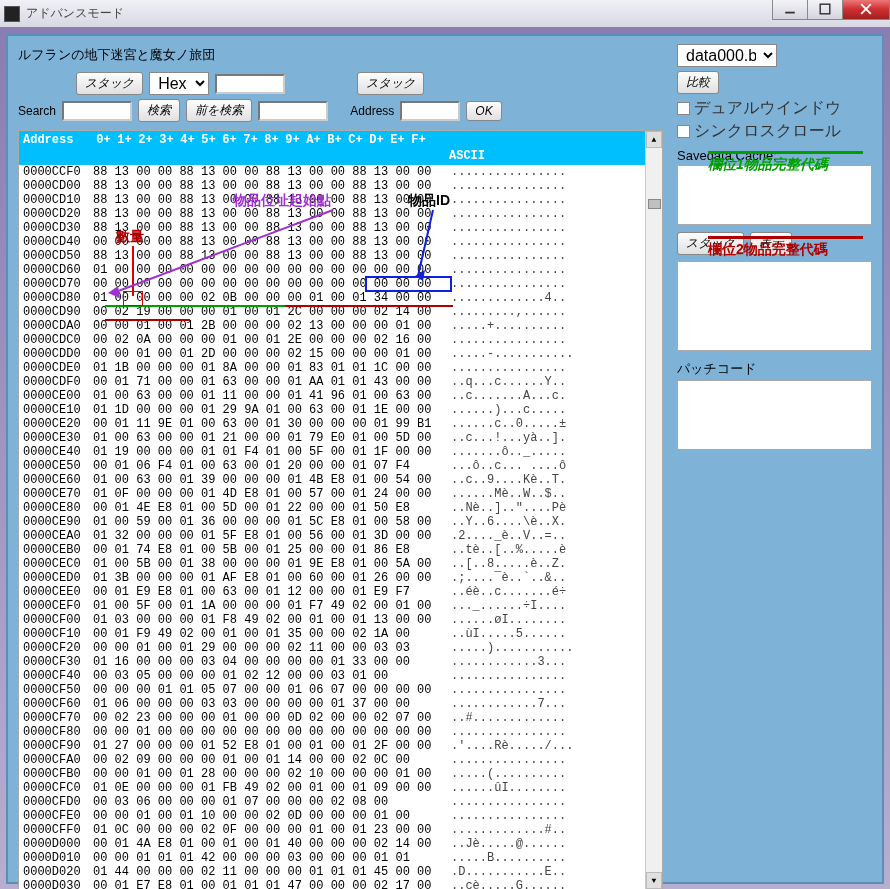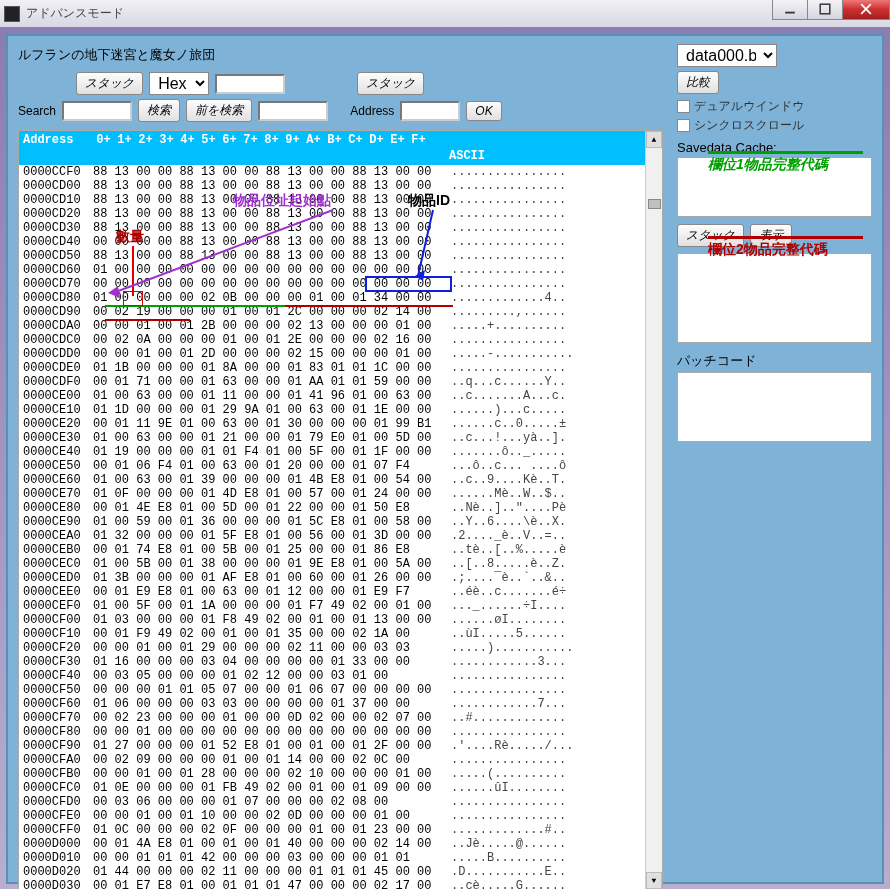--- a/index.html
+++ b/index.html
@@ -136,21 +136,21 @@
 }
 .scrollbar-vert .arrow { height: 17px; background:#e0e0e0; border:1px solid #bbb; text-align:center; font-size:8px; line-height:15px; }
 .scrollbar-vert .arrow.bot { position:absolute; bottom:0; left:0; right:0; }
 
 .right-panel {
   position: absolute;
   right: 10px; top: 8px;
   width: 195px;
 }
 .right-panel .row { margin-bottom: 4px; display:flex; align-items:center; gap:4px; }
-.checkbox-row { display:flex; align-items:center; gap:4px; font-size:12px; margin-bottom:2px; color:#333; }
+.checkbox-row { display:flex; align-items:center; gap:4px; font-size:16px; margin-bottom:2px; color:#333; }
 .checkbox { width:13px; height:13px; border:1px solid #888; background:#fff; }
 .right-panel .section-label { font-size:13px; color:#000000; margin-top:6px; margin-bottom:2px; }
 .right-panel textarea {
   width: 100%; height: 60px;
   border: 1px solid #aaa;
   background: #fff;
   resize: none;
   font-size: 11px;
 }
 .right-panel .btn-row { display:flex; gap:6px; margin-top:4px; }
@@ -248,21 +248,21 @@
         <div class="hex-row"><span class="addr">0000CD40</span><span class="bytes">00 00 00 00 88 13 00 00 88 13 00 00 88 13 00 00</span><span class="ascii">................</span></div>
         <div class="hex-row"><span class="addr">0000CD50</span><span class="bytes">88 13 00 00 88 13 00 00 88 13 00 00 88 13 00 00</span><span class="ascii">................</span></div>
         <div class="hex-row"><span class="addr">0000CD60</span><span class="bytes">01 00 00 00 00 00 00 00 00 00 00 00 00 00 00 00</span><span class="ascii">................</span></div>
         <div class="hex-row"><span class="addr">0000CD70</span><span class="bytes">00 00 00 00 00 00 00 00 00 00 00 00 00 00 00 00</span><span class="ascii">................</span></div>
         <div class="hex-row"><span class="addr">0000CD80</span><span class="bytes">01 00 00 00 00 02 0B 00 00 00 01 00 01 34 00 00</span><span class="ascii">.............4..</span></div>
         <div class="hex-row"><span class="addr">0000CD90</span><span class="bytes">00 02 19 00 00 00 01 00 01 2C 00 00 00 02 14 00</span><span class="ascii">.........,......</span></div>
         <div class="hex-row"><span class="addr">0000CDA0</span><span class="bytes">00 00 01 00 01 2B 00 00 00 02 13 00 00 00 01 00</span><span class="ascii">.....+..........</span></div>
         <div class="hex-row"><span class="addr">0000CDC0</span><span class="bytes">00 02 0A 00 00 00 01 00 01 2E 00 00 00 02 16 00</span><span class="ascii">................</span></div>
         <div class="hex-row"><span class="addr">0000CDD0</span><span class="bytes">00 00 01 00 01 2D 00 00 00 02 15 00 00 00 01 00</span><span class="ascii">.....-...........</span></div>
         <div class="hex-row"><span class="addr">0000CDE0</span><span class="bytes">01 1B 00 00 00 01 8A 00 00 01 83 01 01 1C 00 00</span><span class="ascii">................</span></div>
-        <div class="hex-row"><span class="addr">0000CDF0</span><span class="bytes">00 01 71 00 00 01 63 00 00 01 AA 01 01 59 00 00</span><span class="ascii">..q...c......Y..</span></div>
+        <div class="hex-row"><span class="addr">0000CDF0</span><span class="bytes">00 01 71 00 00 01 63 00 00 01 AA 01 01 43 00 00</span><span class="ascii">..q...c......Y..</span></div>
         <div class="hex-row"><span class="addr">0000CE00</span><span class="bytes">01 00 63 00 00 01 11 00 00 01 41 96 01 00 63 00</span><span class="ascii">..c.......A...c.</span></div>
         <div class="hex-row"><span class="addr">0000CE10</span><span class="bytes">01 1D 00 00 00 01 29 9A 01 00 63 00 01 1E 00 00</span><span class="ascii">......)...c.....</span></div>
         <div class="hex-row"><span class="addr">0000CE20</span><span class="bytes">00 01 11 9E 01 00 63 00 01 30 00 00 00 01 99 B1</span><span class="ascii">......c..0.....±</span></div>
         <div class="hex-row"><span class="addr">0000CE30</span><span class="bytes">01 00 63 00 00 01 21 00 00 01 79 E0 01 00 5D 00</span><span class="ascii">..c...!...yà..].</span></div>
         <div class="hex-row"><span class="addr">0000CE40</span><span class="bytes">01 19 00 00 00 01 01 F4 01 00 5F 00 01 1F 00 00</span><span class="ascii">.......ô.._.....</span></div>
         <div class="hex-row"><span class="addr">0000CE50</span><span class="bytes">00 01 06 F4 01 00 63 00 01 20 00 00 01 07 F4</span><span class="ascii">...ô..c... ....ô</span></div>
         <div class="hex-row"><span class="addr">0000CE60</span><span class="bytes">01 00 63 00 01 39 00 00 00 01 4B E8 01 00 54 00</span><span class="ascii">..c..9....Kè..T.</span></div>
         <div class="hex-row"><span class="addr">0000CE70</span><span class="bytes">01 0F 00 00 00 01 4D E8 01 00 57 00 01 24 00 00</span><span class="ascii">......Mè..W..$..</span></div>
         <div class="hex-row"><span class="addr">0000CE80</span><span class="bytes">00 01 4E E8 01 00 5D 00 01 22 00 00 01 50 E8</span><span class="ascii">..Nè..].."....Pè</span></div>
         <div class="hex-row"><span class="addr">0000CE90</span><span class="bytes">01 00 59 00 01 36 00 00 00 01 5C E8 01 00 58 00</span><span class="ascii">..Y..6....\è..X.</span></div>

